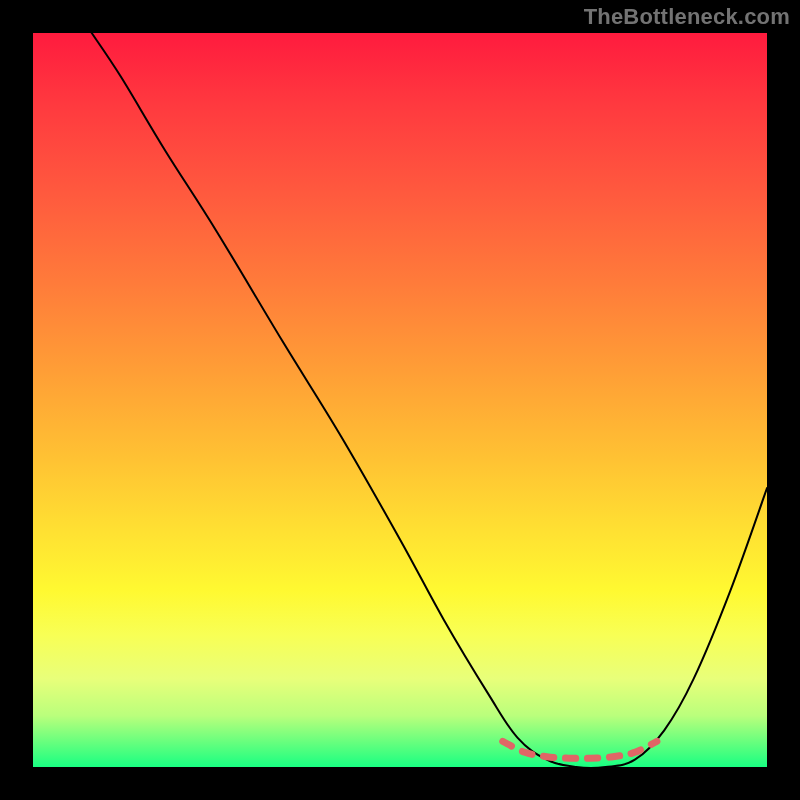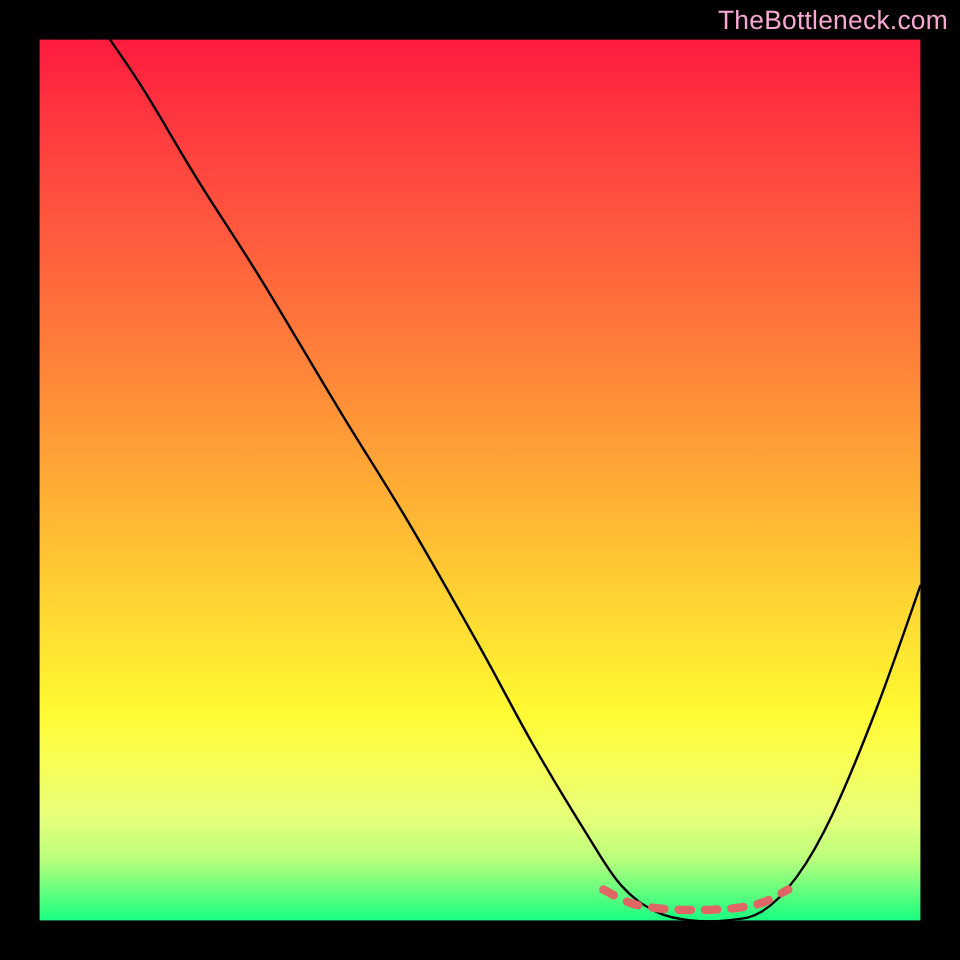--- a/index.html
+++ b/index.html
@@ -14,23 +14,23 @@
   .frame {
     position: relative;
     width: 800px;
     height: 800px;
     background: #000000;
   }
   .watermark {
     position: absolute;
     top: 4px;
     right: 10px;
-    color: #f9a8d4;
+    color: #737373;
     font-size: 22px;
-    font-weight: 400;
+    font-weight: 700;
     letter-spacing: 0.2px;
     user-select: none;
   }
   .plot {
     position: absolute;
     left: 33px;
     top: 33px;
     width: 734px;
     height: 734px;
     background: linear-gradient(to bottom,

